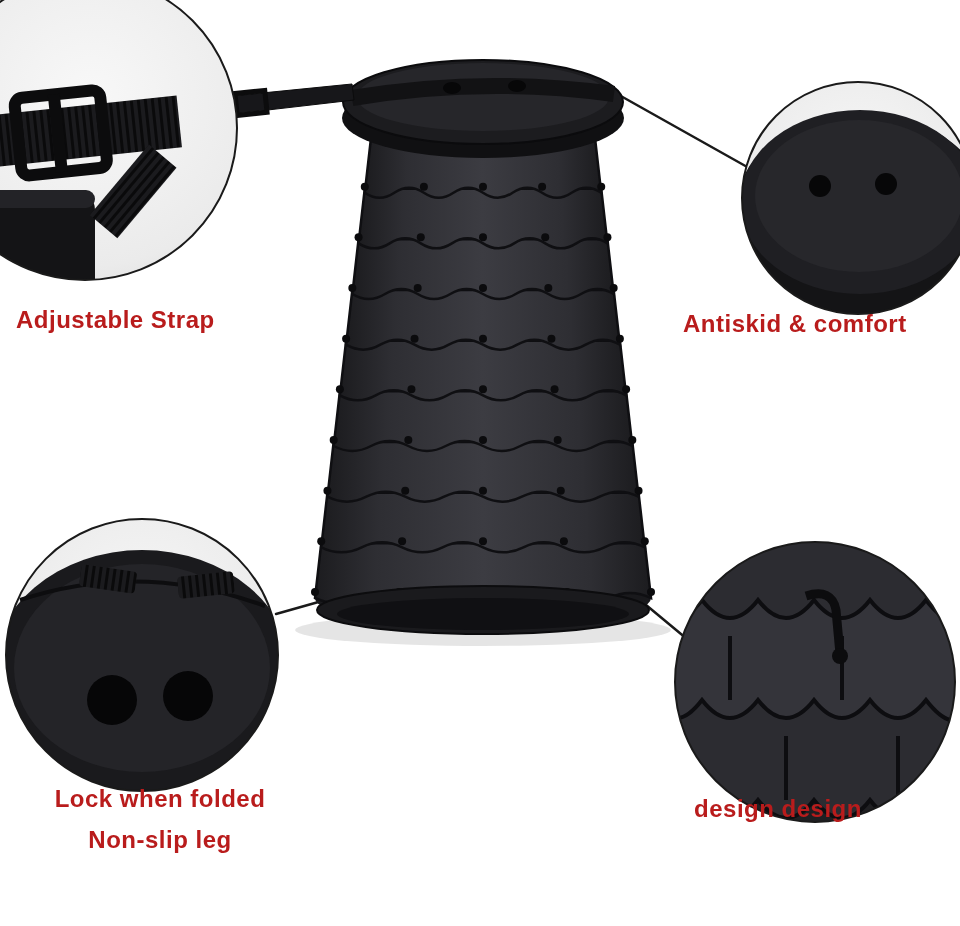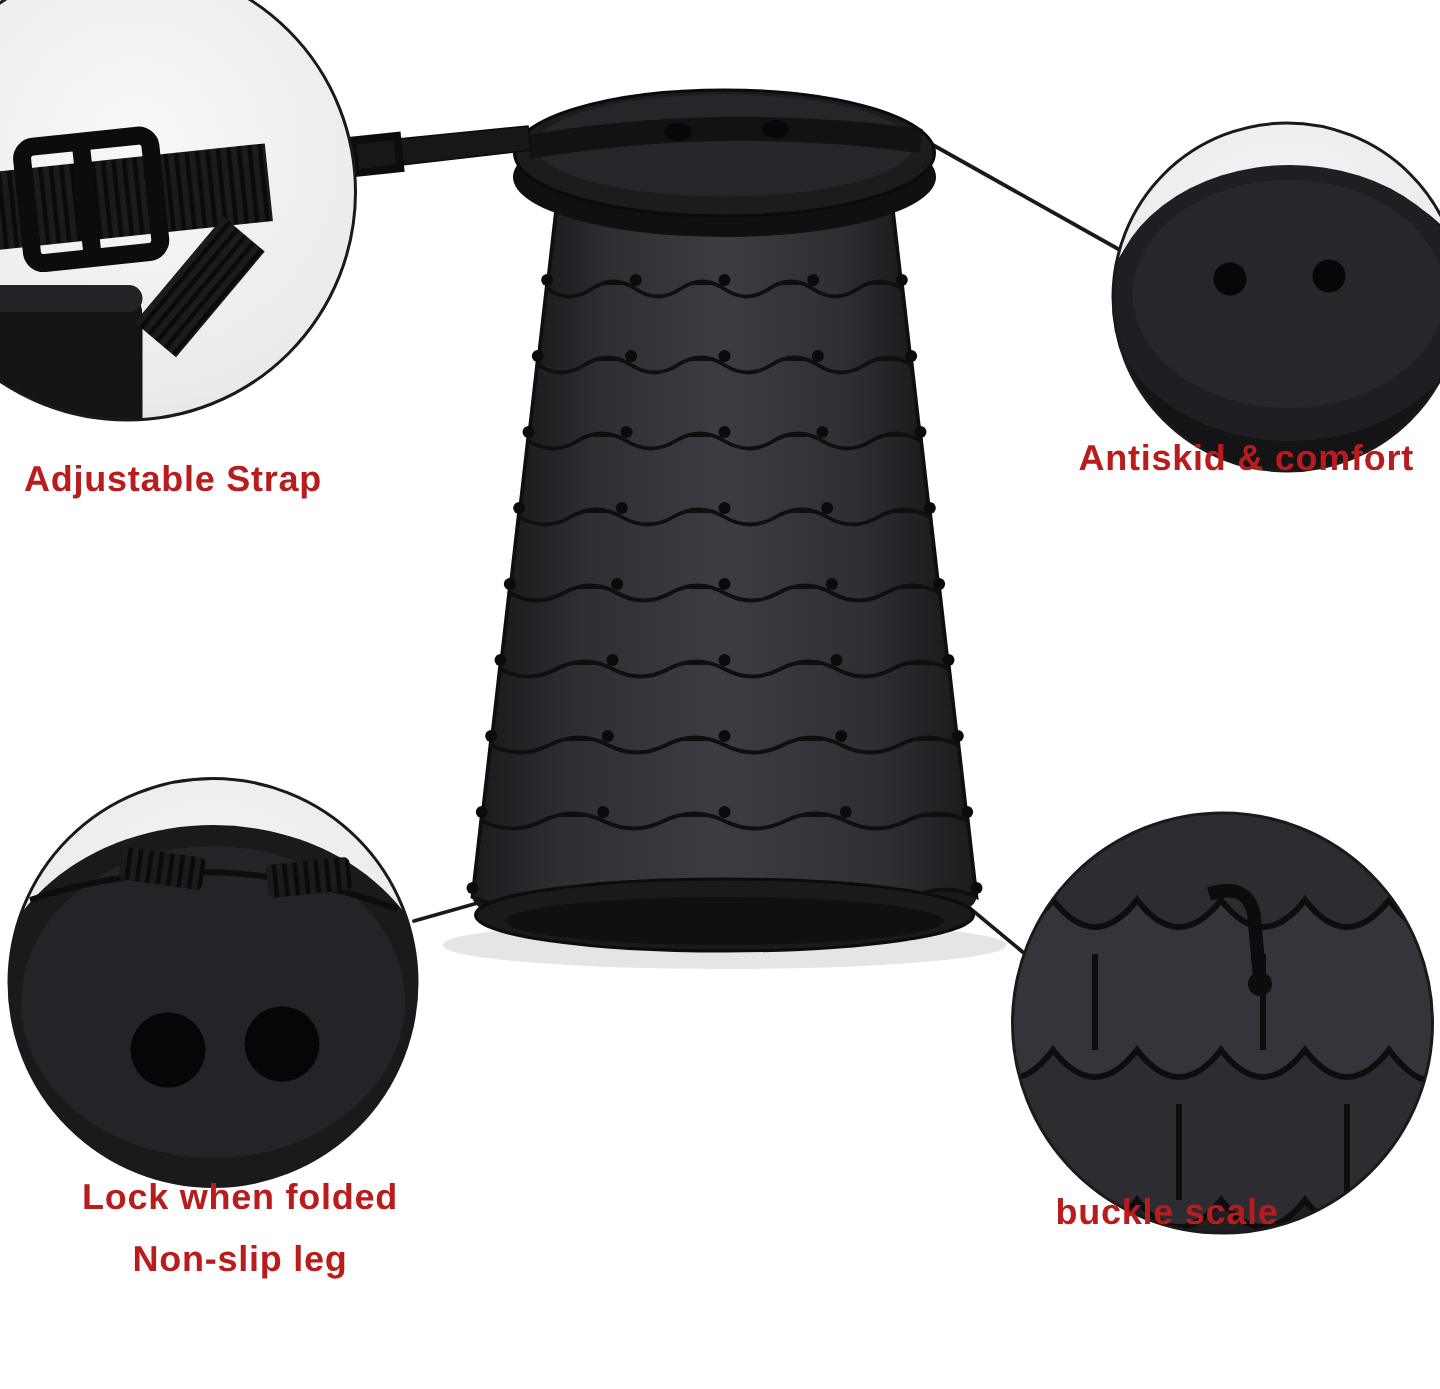--- a/index.html
+++ b/index.html
@@ -14,21 +14,21 @@
   .label{
     position:absolute;
     font-weight:700;
     font-size:24px;
     color:#b91c1c;
     letter-spacing:0.5px;
     white-space:nowrap;
   }
   .label.centered{text-align:center;white-space:normal;line-height:41px;}
   #label-tl{left:16px;top:306px;}
-  #label-tr{left:683px;top:292px;margin-left:36px;}
+  #label-tr{left:683px;top:310px;}
   #label-bl{left:20px;top:778px;width:280px;}
   #label-br{left:608px;top:788px;width:340px;}
 </style>
 </head>
 <body>
 
 <div class="canvas">
 
   <svg class="scene" width="960" height="926" viewBox="0 0 960 926">
     <defs>
@@ -208,16 +208,16 @@
   <div class="label" id="label-tl">Adjustable Strap</div>
 
   <div class="label" id="label-tr">Antiskid &amp; comfort</div>
 
   <div class="label centered" id="label-bl">
     <div>Lock when folded</div>
     <div>Non-slip leg</div>
   </div>
 
   <div class="label centered" id="label-br">
-    <div>buckle scale</div>
+    <div>design design</div>
   </div>
 
 </div>
 
 </body></html>

